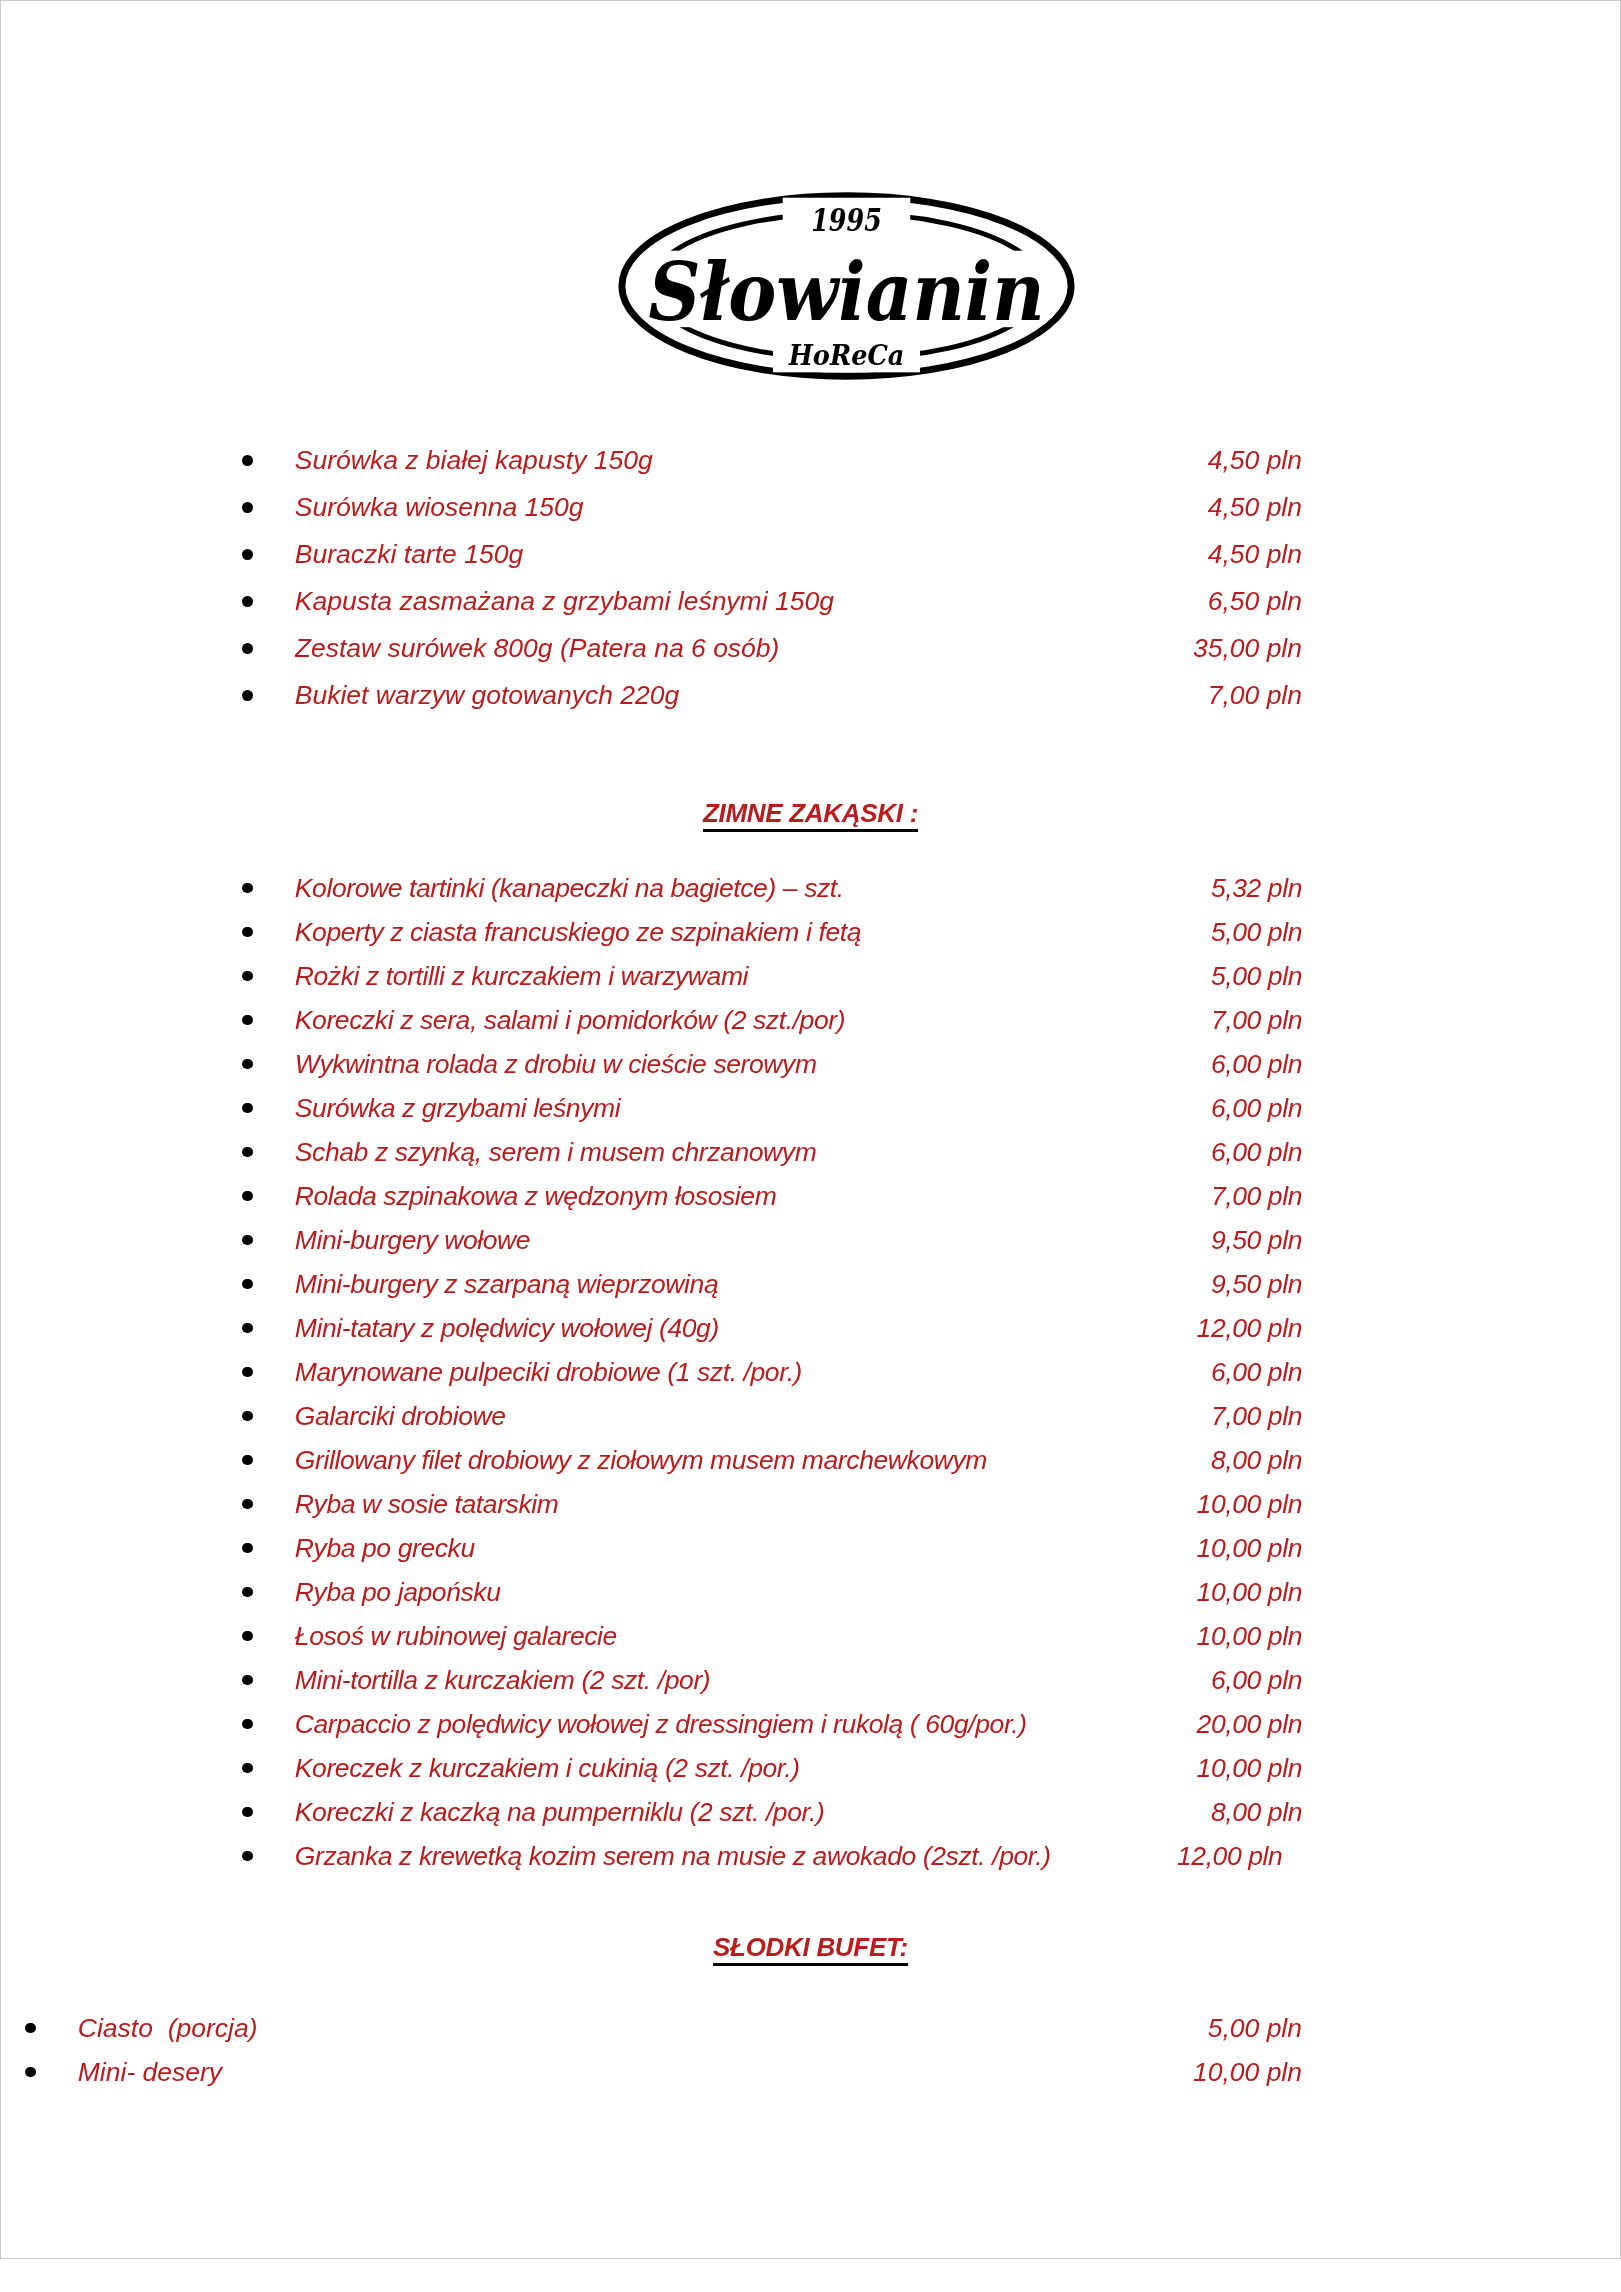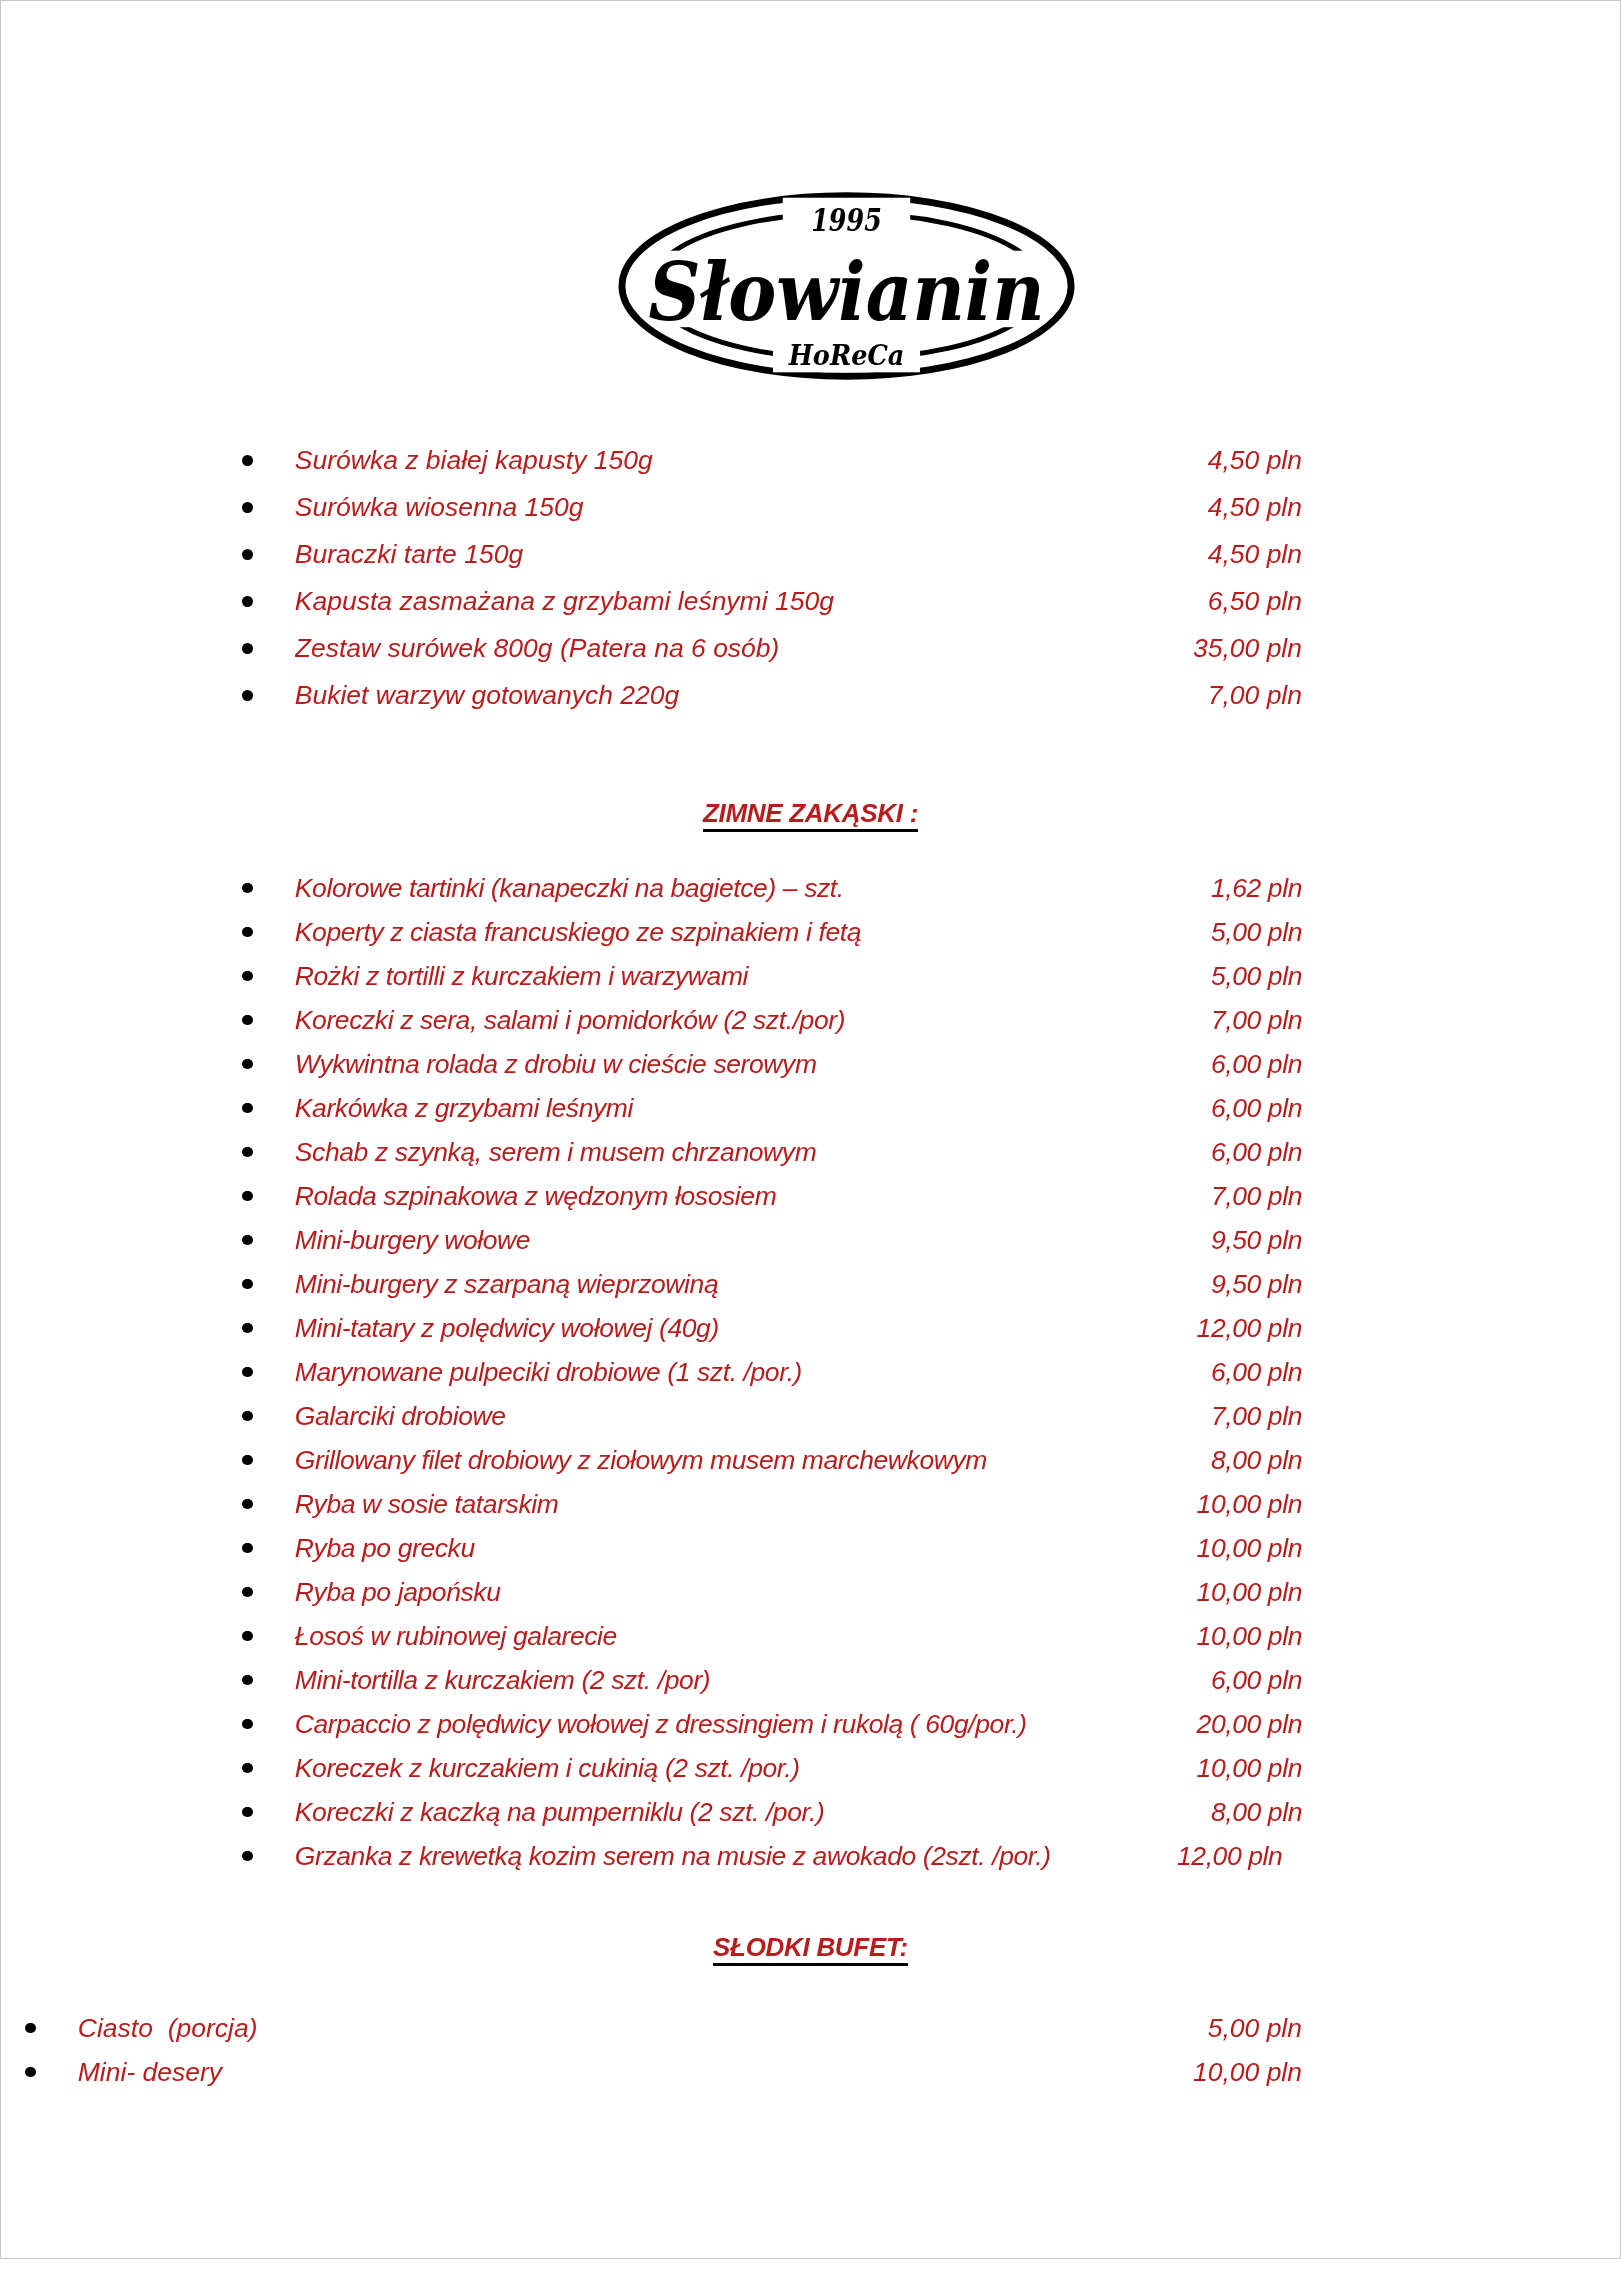--- a/index.html
+++ b/index.html
@@ -99,21 +99,21 @@
     </div>
 
   <div class="heading" style="top:790px">
     <span class="hd">ZIMNE ZAKĄSKI :</span>
   </div>
 
   <div class="list list-b" style="top:865px">
       <div class="row">
         <span class="bullet"></span>
         <span class="name">Kolorowe tartinki (kanapeczki na bagietce) – szt.</span>
-        <span class="price">1,62 pln</span>
+        <span class="price">5,32 pln</span>
       </div>
       <div class="row">
         <span class="bullet"></span>
         <span class="name">Koperty z ciasta francuskiego ze szpinakiem i fetą</span>
         <span class="price">5,00 pln</span>
       </div>
       <div class="row">
         <span class="bullet"></span>
         <span class="name">Rożki z tortilli z kurczakiem i warzywami</span>
         <span class="price">5,00 pln</span>
@@ -123,21 +123,21 @@
         <span class="name">Koreczki z sera, salami i pomidorków (2 szt./por)</span>
         <span class="price">7,00 pln</span>
       </div>
       <div class="row">
         <span class="bullet"></span>
         <span class="name">Wykwintna rolada z drobiu w cieście serowym</span>
         <span class="price">6,00 pln</span>
       </div>
       <div class="row">
         <span class="bullet"></span>
-        <span class="name">Karkówka z grzybami leśnymi</span>
+        <span class="name">Surówka z grzybami leśnymi</span>
         <span class="price">6,00 pln</span>
       </div>
       <div class="row">
         <span class="bullet"></span>
         <span class="name">Schab z szynką, serem i musem chrzanowym</span>
         <span class="price">6,00 pln</span>
       </div>
       <div class="row">
         <span class="bullet"></span>
         <span class="name">Rolada szpinakowa z wędzonym łososiem</span>

